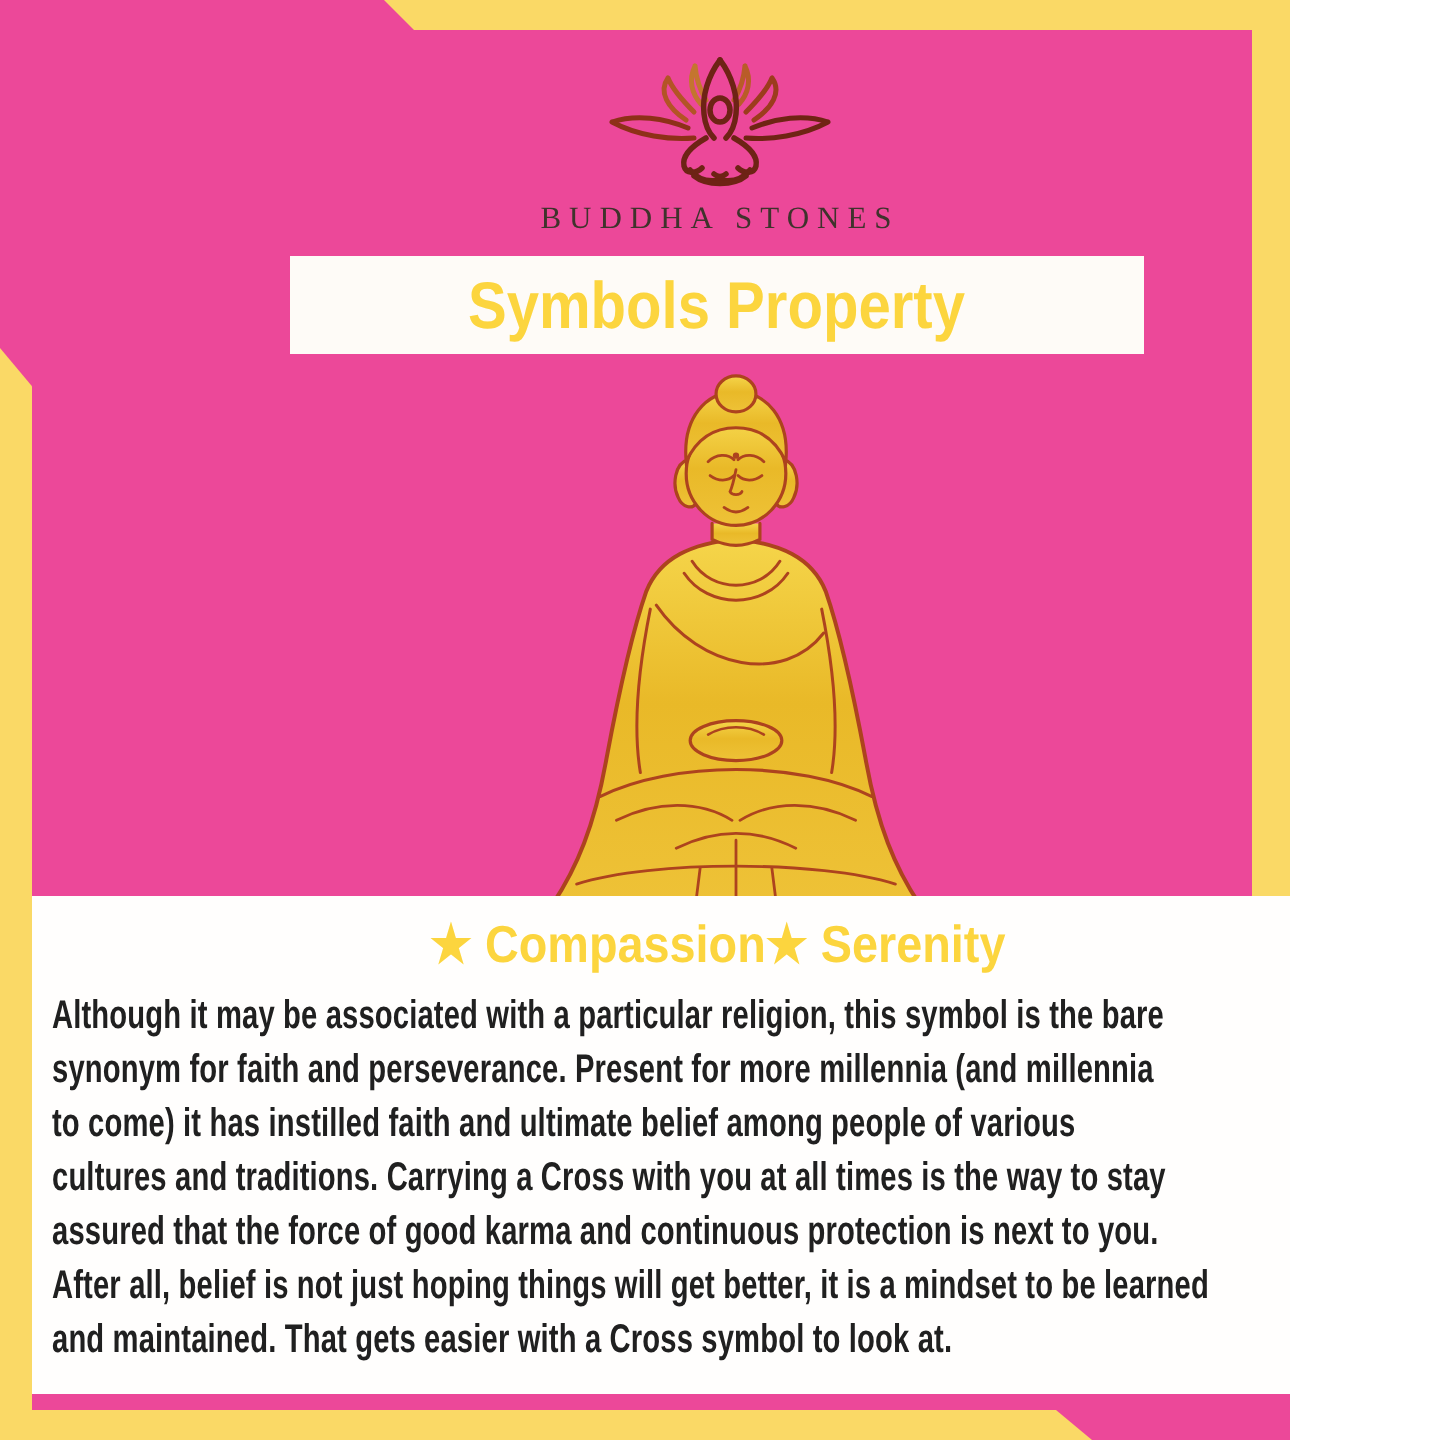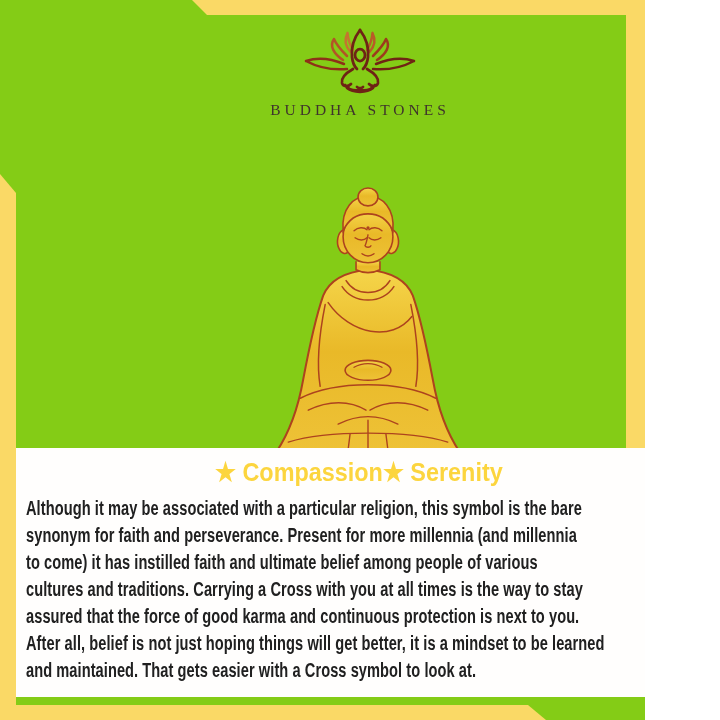--- a/index.html
+++ b/index.html
@@ -1,18 +1,18 @@
 <!DOCTYPE html>
 <html><head>
 <meta charset="utf-8">
 <style>
   html,body { margin:0; padding:0; }
   .canvas {
     position:relative; width:645px; height:720px; overflow:hidden;
-    background:#84cc16;
+    background:#ec4899;
     font-family:"Liberation Sans", sans-serif;
   }
   
   .ribbon { position:absolute; background:#fad966; }
   .ribbon-top    { top:0; left:0; width:720px; height:15px;
                    clip-path:polygon(192px 0, 720px 0, 720px 15px, 207px 15px); }
   .ribbon-right  { top:0; right:0; width:19px; height:536px;
                    clip-path:polygon(0 0, 100% 0, 100% 100%, 0 95%); }
   .ribbon-left   { top:174px; left:0; width:16px; height:546px;
                    clip-path:polygon(0 0, 100% 3.5%, 100% 100%, 0 100%); }
@@ -94,20 +94,23 @@
         <path d="M108,86 C94,94 84,104 86,114 C88,122 98,122 104,116"></path>
         <path d="M136,86 C150,94 160,104 158,114 C156,122 146,122 140,116"></path>
         <path d="M92,118 C100,128 112,130 122,128 C132,130 144,128 152,118"></path>
         <path d="M96,124 C108,134 136,134 148,124"></path>
         <path d="M116,122 Q122,127 128,122"></path>
       </g>
     </g>
   </svg>
   <div class="brand-name">BUDDHA STONES</div>
 
+  <div class="title-band">
+    <span class="title">Symbols Property</span>
+  </div>
 
   <svg class="buddha-svg" viewBox="0 0 204 273">
     <defs>
       <linearGradient id="gold" x1="0" y1="0" x2="0" y2="1">
         <stop offset="0" stop-color="#f5d54a"></stop>
         <stop offset="0.45" stop-color="#e9b928"></stop>
         <stop offset="1" stop-color="#eec237"></stop>
       </linearGradient>
     </defs>
     <g stroke="#ad431e" stroke-linecap="round" fill="none">

